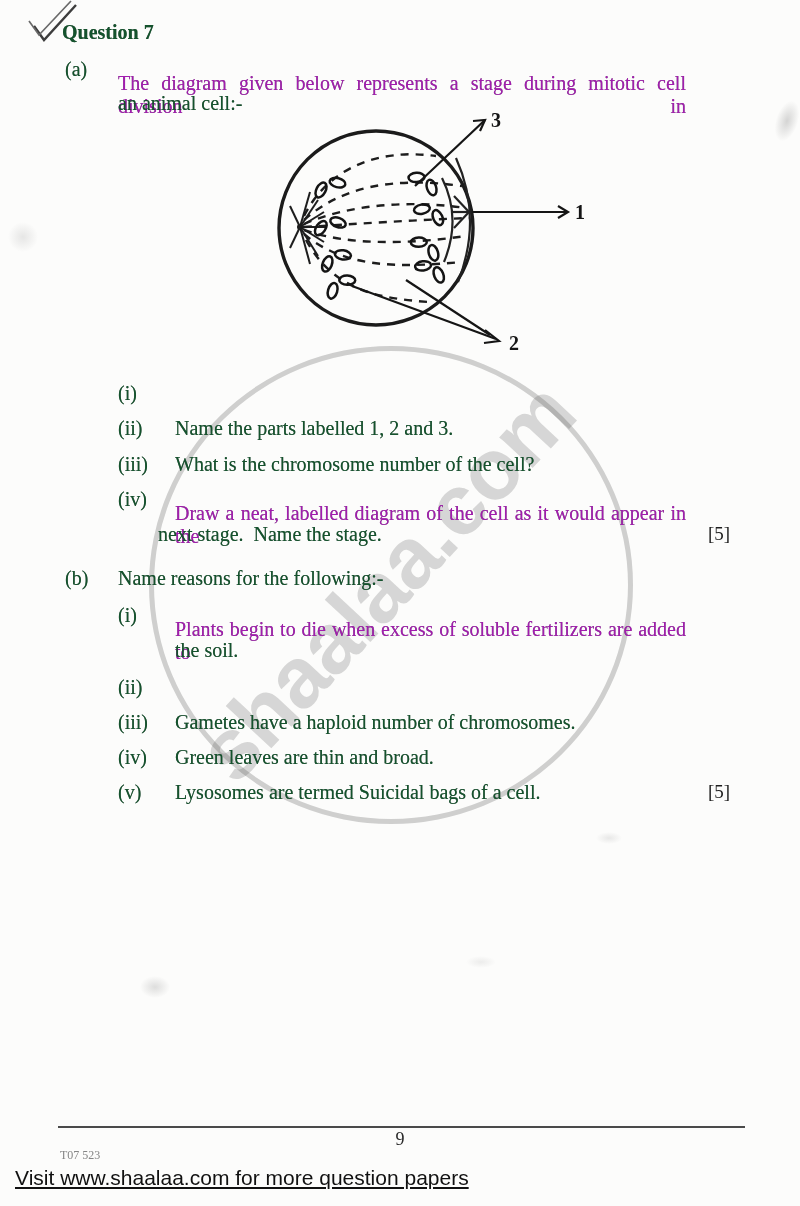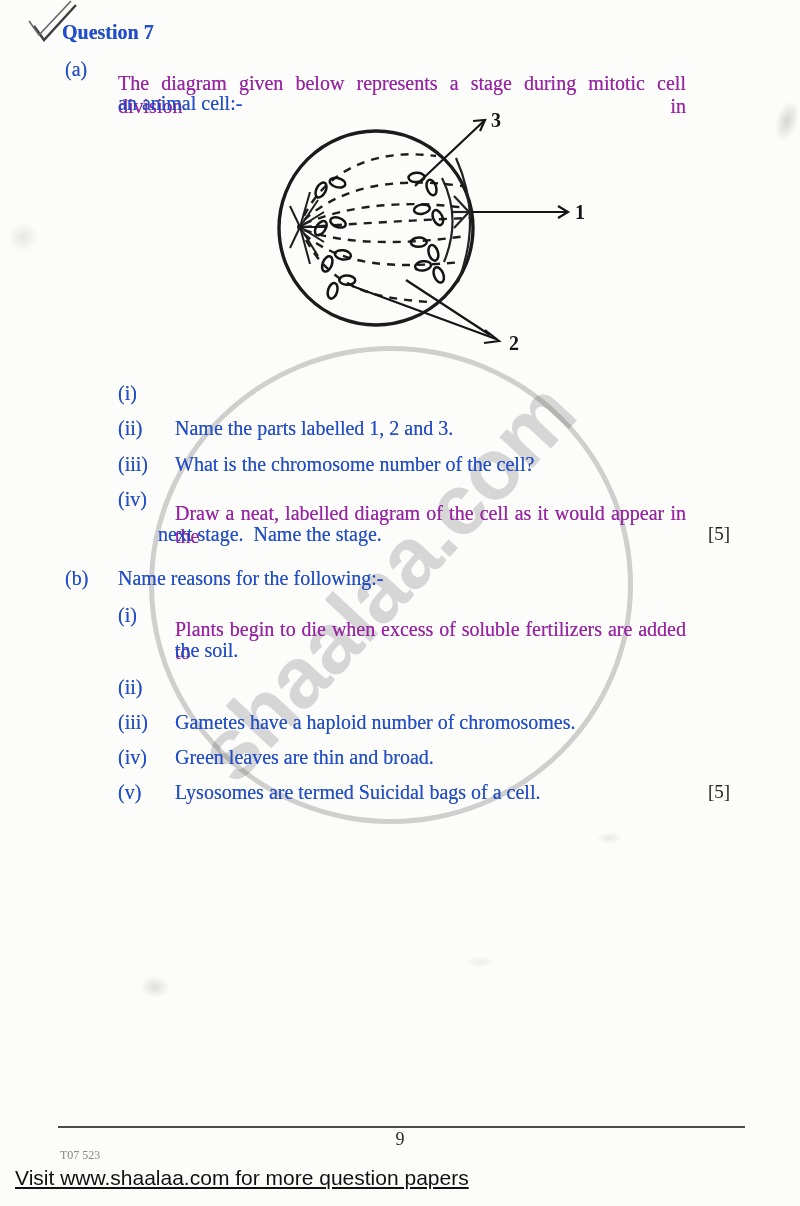--- a/index.html
+++ b/index.html
@@ -1,18 +1,18 @@
 <!DOCTYPE html>
 <html><head>
 <meta charset="utf-8">
 <style>
   html,body{margin:0;padding:0;background:#e8e8e8;}
   .page{position:relative;width:800px;height:1206px;background:#fcfcfb;overflow:hidden;
         font-family:"Liberation Serif",serif;}
-  .t{position:absolute;font-size:20px;line-height:1.15;color:#1d4ed8;white-space:pre;
+  .t{position:absolute;font-size:20px;line-height:1.15;color:#14532d;white-space:pre;
      text-shadow:0 0 .5px rgba(20,20,20,.55);}
   .jl{position:absolute;font-size:20px;line-height:1.15;color:#a21caf;
       text-align:justify;text-align-last:justify;text-shadow:0 0 .5px rgba(20,20,20,.55);margin-top:14px;}
   .bold{font-weight:bold;}
   .it{}
   .marks{position:absolute;font-size:19px;color:#1d1d1d;}
   
   .wm-ring{position:absolute;left:149px;top:346px;width:474px;height:468px;
            border:5px solid rgba(90,90,90,.28);border-radius:50%;z-index:1;}
   .wm-text{position:absolute;left:386px;top:582px;transform:translate(-50%,-50%) rotate(-47deg);

